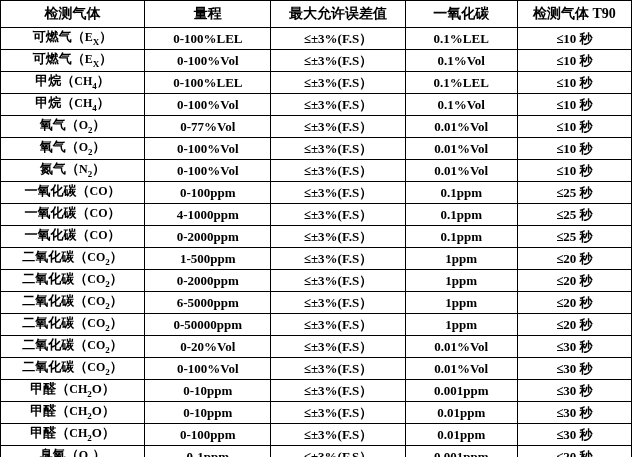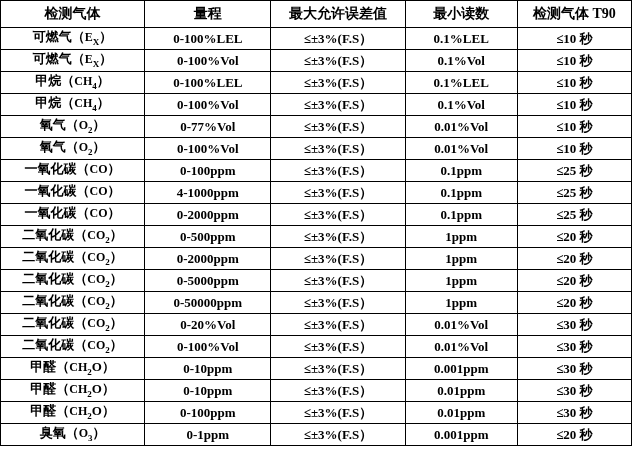--- a/index.html
+++ b/index.html
@@ -61,21 +61,21 @@
       <col class="col-range">
       <col class="col-err">
       <col class="col-min">
       <col class="col-resp">
   </colgroup>
   <thead>
     <tr>
       <th>检测气体</th>
       <th>量程</th>
       <th>最大允许误差值</th>
-      <th>最小读数</th>
+      <th>一氧化碳</th>
       <th>检测气体 T90</th>
     </tr>
   </thead>
   <tbody id="table-body">
       <tr>
         <td><span>可燃气（</span><span class="formula">E</span><span class="sub">X</span><span>）</span></td>
         <td>0-100%LEL</td>
         <td>≤±3%(F.S）</td>
         <td>0.1%LEL</td>
         <td>≤10 秒</td>
@@ -109,20 +109,27 @@
         <td>≤10 秒</td>
       </tr>
       <tr>
         <td><span>氧气（</span><span class="formula">O</span><span class="sub">2</span><span>）</span></td>
         <td>0-100%Vol</td>
         <td>≤±3%(F.S）</td>
         <td>0.01%Vol</td>
         <td>≤10 秒</td>
       </tr>
       <tr>
+        <td><span>氮气（</span><span class="formula">N</span><span class="sub">2</span><span>）</span></td>
+        <td>0-100%Vol</td>
+        <td>≤±3%(F.S）</td>
+        <td>0.01%Vol</td>
+        <td>≤10 秒</td>
+      </tr>
+      <tr>
         <td><span>一氧化碳（</span><span class="formula">CO</span><span class="sub"></span><span>）</span></td>
         <td>0-100ppm</td>
         <td>≤±3%(F.S）</td>
         <td>0.1ppm</td>
         <td>≤25 秒</td>
       </tr>
       <tr>
         <td><span>一氧化碳（</span><span class="formula">CO</span><span class="sub"></span><span>）</span></td>
         <td>4-1000ppm</td>
         <td>≤±3%(F.S）</td>
@@ -131,35 +138,35 @@
       </tr>
       <tr>
         <td><span>一氧化碳（</span><span class="formula">CO</span><span class="sub"></span><span>）</span></td>
         <td>0-2000ppm</td>
         <td>≤±3%(F.S）</td>
         <td>0.1ppm</td>
         <td>≤25 秒</td>
       </tr>
       <tr>
         <td><span>二氧化碳（</span><span class="formula">CO</span><span class="sub">2</span><span>）</span></td>
-        <td>0-500ppm</td>
+        <td>1-500ppm</td>
         <td>≤±3%(F.S）</td>
         <td>1ppm</td>
         <td>≤20 秒</td>
       </tr>
       <tr>
         <td><span>二氧化碳（</span><span class="formula">CO</span><span class="sub">2</span><span>）</span></td>
         <td>0-2000ppm</td>
         <td>≤±3%(F.S）</td>
         <td>1ppm</td>
         <td>≤20 秒</td>
       </tr>
       <tr>
         <td><span>二氧化碳（</span><span class="formula">CO</span><span class="sub">2</span><span>）</span></td>
-        <td>0-5000ppm</td>
+        <td>6-5000ppm</td>
         <td>≤±3%(F.S）</td>
         <td>1ppm</td>
         <td>≤20 秒</td>
       </tr>
       <tr>
         <td><span>二氧化碳（</span><span class="formula">CO</span><span class="sub">2</span><span>）</span></td>
         <td>0-50000ppm</td>
         <td>≤±3%(F.S）</td>
         <td>1ppm</td>
         <td>≤20 秒</td>

